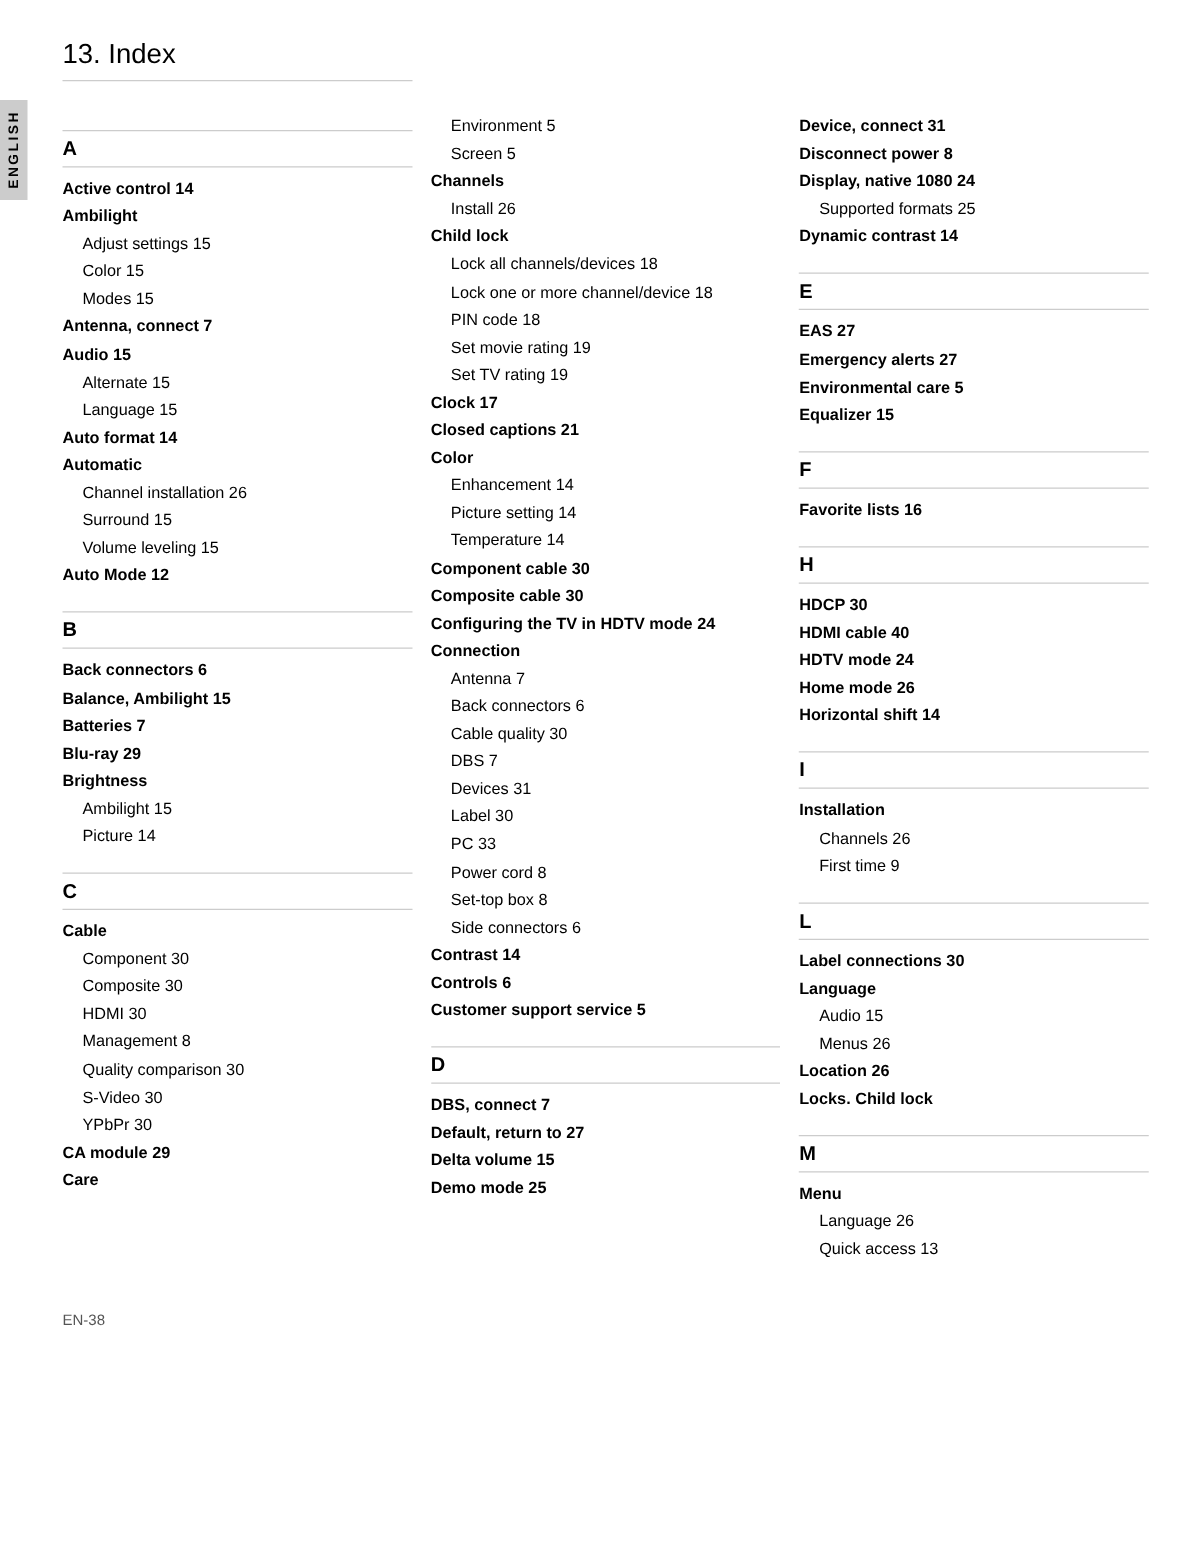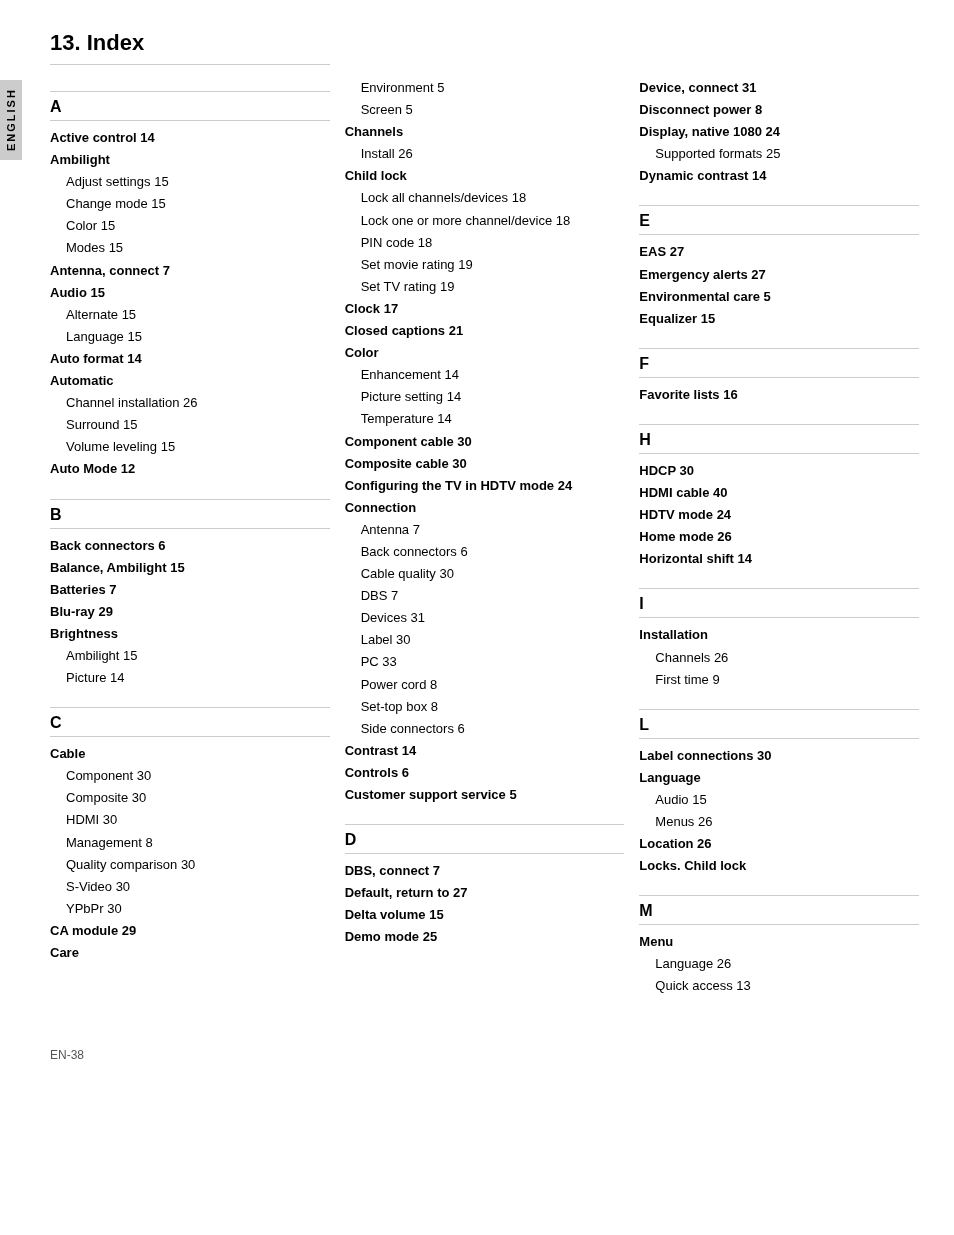--- a/index.html
+++ b/index.html
@@ -33,22 +33,22 @@
       justify-content: center;
     }
 
     .page-container {
       margin-left: 30px;
       padding: 30px 20px 30px 20px;
     }
 
     h1.index-title {
       font-size: 22px;
-      font-weight: bold;
-      margin-bottom: 12px;
+      font-weight: normal;
+      margin-bottom: 25px;
       padding-bottom: 8px;
       border-bottom: 1px solid #ccc;
       width: 280px;
     }
 
     .columns-wrapper {
       display: flex;
       gap: 0;
       margin-top: 10px;
     }
@@ -77,21 +77,21 @@
     .entry.bold {
       font-weight: bold;
     }
 
     .entry.indent {
       padding-left: 16px;
       font-weight: normal;
     }
 
     .page-footer {
-      margin-top: 32px;
+      margin-top: 20px;
       font-size: 12px;
       color: #555;
     }
 
     .divider {
       border: none;
       border-top: 1px solid #ccc;
       margin: 14px 0 6px 0;
     }
   </style>
@@ -105,21 +105,20 @@
 
   <div class="columns-wrapper">
 
     <div class="col" id="col1">
         <div class="section">
           <hr class="divider">
           <div class="section-letter">A</div>
           <div class="entry bold">Active control  14</div>
           <div class="entry bold">Ambilight</div>
           <div class="entry indent">Adjust settings  15</div>
-          <div class="entry indent">Change mode  15</div>
           <div class="entry indent">Color  15</div>
           <div class="entry indent">Modes  15</div>
           <div class="entry bold">Antenna, connect  7</div>
           <div class="entry bold">Audio  15</div>
           <div class="entry indent">Alternate  15</div>
           <div class="entry indent">Language  15</div>
           <div class="entry bold">Auto format  14</div>
           <div class="entry bold">Automatic</div>
           <div class="entry indent">Channel installation  26</div>
           <div class="entry indent">Surround  15</div>

